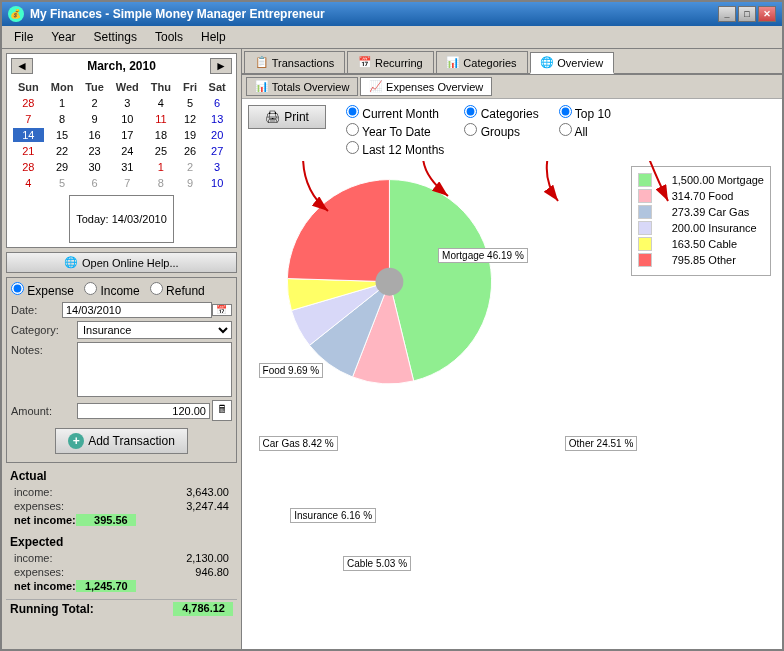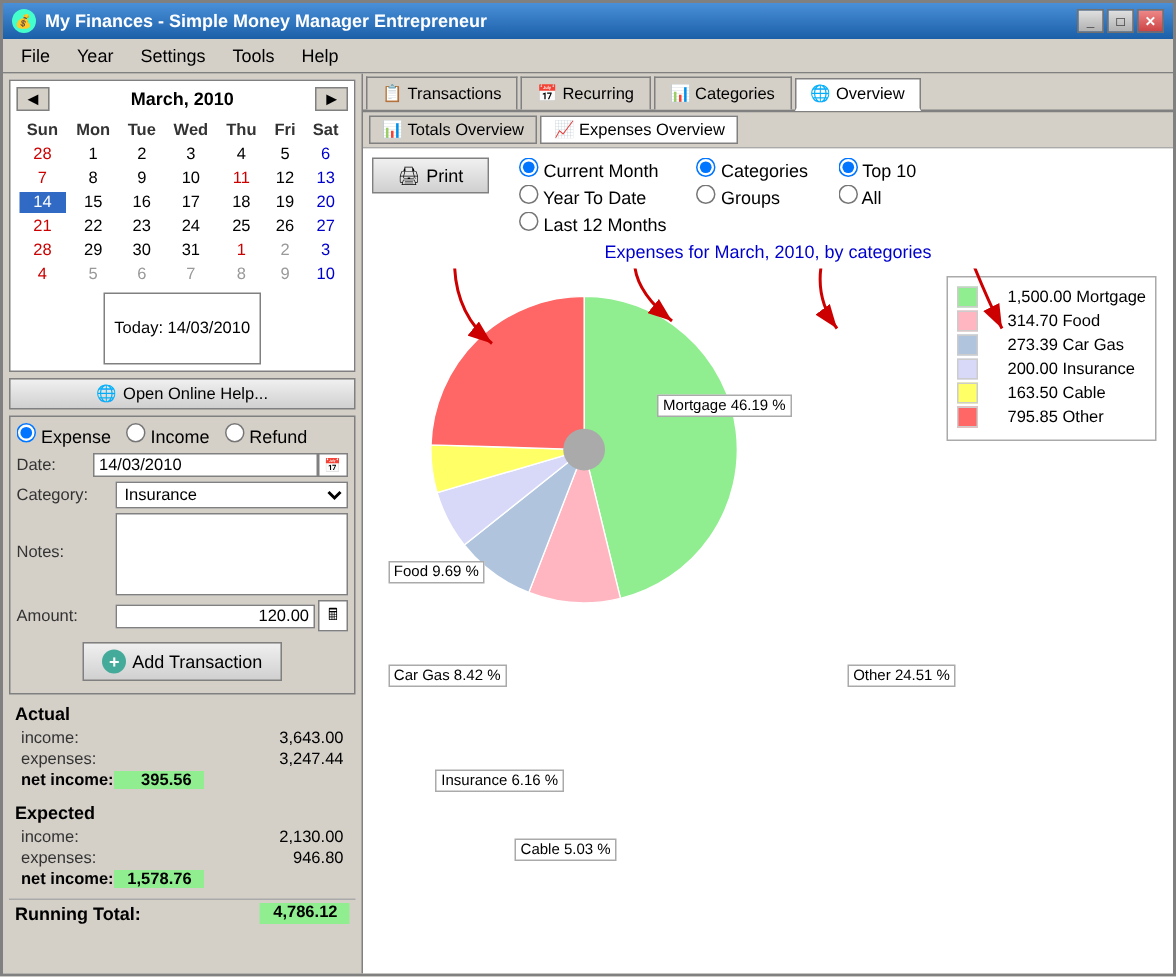--- a/index.html
+++ b/index.html
@@ -33,21 +33,21 @@
     .cal-selected { background: #316ac5; color: white; }
     .cal-today-row { display: flex; justify-content: center; margin-top: 3px; }
     .cal-today-btn { background: white; border: 1px solid #808080; padding: 17px 6px; font-size: 11px; cursor: pointer; }
     
     .online-help-btn { background: linear-gradient(to bottom, #f0f0f0, #d0d0d0); border: 1px solid #808080; padding: 3px 8px; cursor: pointer; display: flex; align-items: center; gap: 4px; font-size: 11px; justify-content: center; }
     
     .transaction-form { background: #d4d0c8; border: 1px solid #808080; padding: 4px; }
     .radio-row { display: flex; gap: 10px; margin-bottom: 4px; align-items: center; }
     .form-row { display: flex; align-items: center; margin-bottom: 3px; }
     .form-label { width: 62px; text-align: left; font-size: 11px; margin-right: 4px; color: #333; }
-    .date-input-wrap { display: flex; flex: 1; }
+    .date-input-wrap { display: flex; flex: 1; align-items: center; }
     .date-input { flex: 1; border: 1px solid #808080; padding: 1px 3px; font-size: 11px; background: white; }
     .cal-btn { width: 20px; background: white; border: 1px solid #808080; cursor: pointer; display: flex; align-items: center; justify-content: center; font-size: 9px; }
     .select-input { flex: 1; border: 1px solid #808080; font-size: 11px; padding: 1px; background: white; }
     .notes-area { flex: 1; border: 1px solid #808080; font-size: 11px; background: white; resize: none; height: 55px; }
     .amount-row { display: flex; align-items: center; margin-bottom: 3px; }
     .amount-input { width: 80px; border: 1px solid #808080; padding: 1px 3px; font-size: 11px; background: white; text-align: right; }
     .calc-btn { width: 20px; background: white; border: 1px solid #808080; cursor: pointer; display: flex; align-items: center; justify-content: center; font-size: 11px; margin-left: 2px; }
     
     .add-transaction-btn { background: linear-gradient(to bottom, #f0f0f0, #d0d0d0); border: 1px solid #808080; padding: 4px 12px; cursor: pointer; display: flex; align-items: center; gap: 4px; font-size: 12px; margin: 4px auto; }
     .add-btn-icon { width: 16px; height: 16px; background: #4a9; border-radius: 50%; color: white; font-size: 12px; display: flex; align-items: center; justify-content: center; font-weight: bold; }
@@ -232,21 +232,21 @@
         </div>
 
         <div class="form-row">
           <span class="form-label">Category:</span>
           <select class="select-input">
             <option>Insurance</option>
           </select>
         </div>
 
         <div class="form-row" style="align-items: flex-start;">
-          <span class="form-label" style="margin-top:20px;">Notes:</span>
+          <span class="form-label" style="margin-top:2px;">Notes:</span>
           <textarea class="notes-area" style=""></textarea>
         </div>
 
         <div class="amount-row">
           <span class="form-label">Amount:</span>
           <input type="text" class="amount-input" style="flex: 1 1 0%; text-align: right;" value="120.00">
           <button class="calc-btn">🖩</button>
         </div>
 
         <div style="display:flex; justify-content:center;">
@@ -278,21 +278,21 @@
         <div class="data-row">
           <span class="label">income:</span>
           <span class="value">2,130.00</span>
         </div>
         <div class="data-row">
           <span class="label">expenses:</span>
           <span class="value">946.80</span>
         </div>
         <div class="net-income-row">
           <span class="label">net income:</span>
-          <span class="net-income-value">1,578.76</span>
+          <span class="net-income-value">1,245.70</span>
         </div>
       </div>
 
       <div class="running-total-row">
         <span class="label">Running Total:</span>
         <span class="net-income-value">4,786.12</span>
       </div>
     </div>
 
     <div class="right-panel">
@@ -365,21 +365,20 @@
               <input type="radio" name="topall" checked="" style="">
               <span>Top 10</span>
             </label>
             <label>
               <input type="radio" name="topall" style="">
               <span>All</span>
             </label>
           </div>
         </div>
 
-        <div class="chart-title">Expenses for March, 2010, by categories</div>
 
         <div class="chart-area" style="position:relative; flex:1;">
 
           <svg id="pie-svg" width="300" height="260" viewBox="-10 -10 320 280" style="position:absolute; left:10px; top:0;">
           <path d="M 130 120 L 130 10 A 110 110 0 0 1 156.08203889756854 226.8631238872686 Z" fill="#90ee90" stroke="#fff" stroke-width="1"></path>
               <path d="M 130 120 L 156.08203889756854 226.8631238872686 A 110 110 0 0 1 90.27858135453346 222.57781875625736 Z" fill="#ffb6c1" stroke="#fff" stroke-width="1"></path>
               <path d="M 130 120 L 90.27858135453346 222.57781875625736 A 110 110 0 0 1 43.93701083657531 188.5066558536924 Z" fill="#b0c4de" stroke="#fff" stroke-width="1"></path>
               <path d="M 130 120 L 43.93701083657531 188.5066558536924 A 110 110 0 0 1 24.44515803386801 150.95440740031864 Z" fill="#d8d8f8" stroke="#fff" stroke-width="1"></path>
               <path d="M 130 120 L 24.44515803386801 150.95440740031864 A 110 110 0 0 1 20.05212910650802 116.61389811316612 Z" fill="#ffff66" stroke="#fff" stroke-width="1"></path>
               <path d="M 130 120 L 20.05212910650802 116.61389811316612 A 110 110 0 0 1 129.99999999999997 10 Z" fill="#ff6666" stroke="#fff" stroke-width="1"></path>

